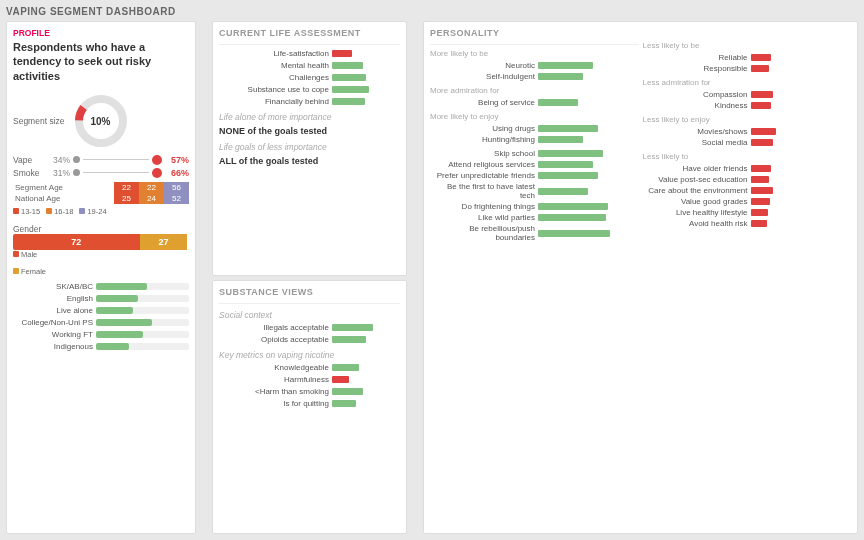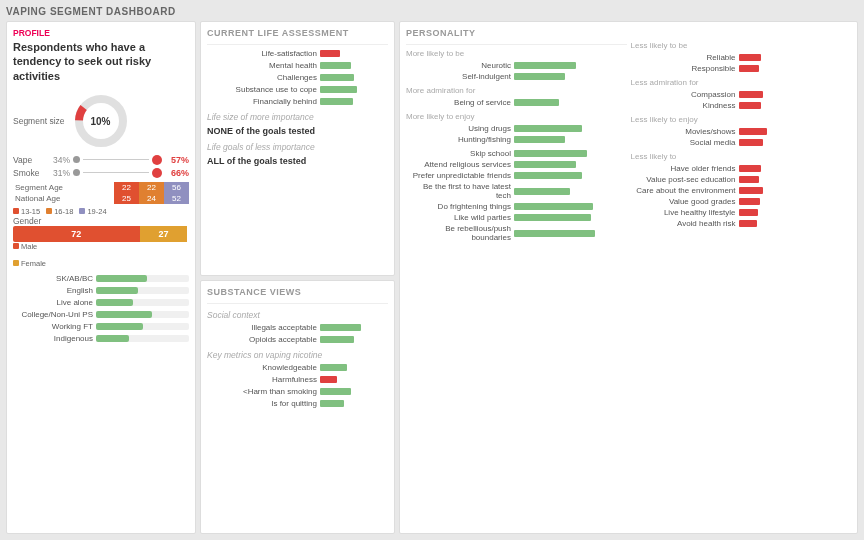--- a/index.html
+++ b/index.html
@@ -23,21 +23,21 @@
       font-size: 10px;
       font-weight: bold;
       color: #666;
       letter-spacing: 0.5px;
       margin-bottom: 4px;
       text-transform: uppercase;
     }
     .main-grid {
       display: flex;
       flex: 1;
-      gap: 4px;
+      gap: 16px;
     }
     .panel {
       background: #fff;
       border: 1px solid #ddd;
       border-radius: 2px;
       padding: 6px;
     }
     .panel-title {
       font-size: 9px;
       font-weight: bold;
@@ -171,21 +171,21 @@
       color: #666;
       font-size: 8px;
     }
     .age-cell-13 { background: #e05030; color: #fff; font-size: 8px; }
     .age-cell-16 { background: #e08030; color: #fff; font-size: 8px; }
     .age-cell-19 { background: #9090c0; color: #fff; font-size: 8px; }
 
     .age-legend {
       display: flex;
       gap: 6px;
-      margin-bottom: 0;
+      margin-bottom: 8px;
       flex-wrap: wrap;
     }
     .legend-item {
       display: flex;
       align-items: center;
       gap: 2px;
       font-size: 7.5px;
       color: #666;
     }
     .legend-dot {
@@ -501,21 +501,21 @@
                 <div class="assess-bar" style="width: 55%;"></div>
               </div>
             </div>
             <div class="assess-row">
               <div class="assess-label" style="width: 110px;">Financially behind</div>
               <div class="assess-bar-wrap">
                 <div class="assess-bar" style="width: 48%;"></div>
               </div>
             </div>
           </div>
-        <div class="section-subtitle">Life size of more importance</div>
+        <div class="section-subtitle">Life alone of more importance</div>
         <div class="special-text">NONE of the goals tested</div>
         <div class="section-subtitle">Life goals of less importance</div>
         <div class="special-text">ALL of the goals tested</div>
       </div>
       <div class="panel sv-panel">
         <div class="panel-title">SUBSTANCE VIEWS</div>
         <div class="section-subtitle">Social context</div>
         <div id="social-bars">
             <div class="assess-row">
               <div class="assess-label" style="width: 110px;">Illegals acceptable</div>

